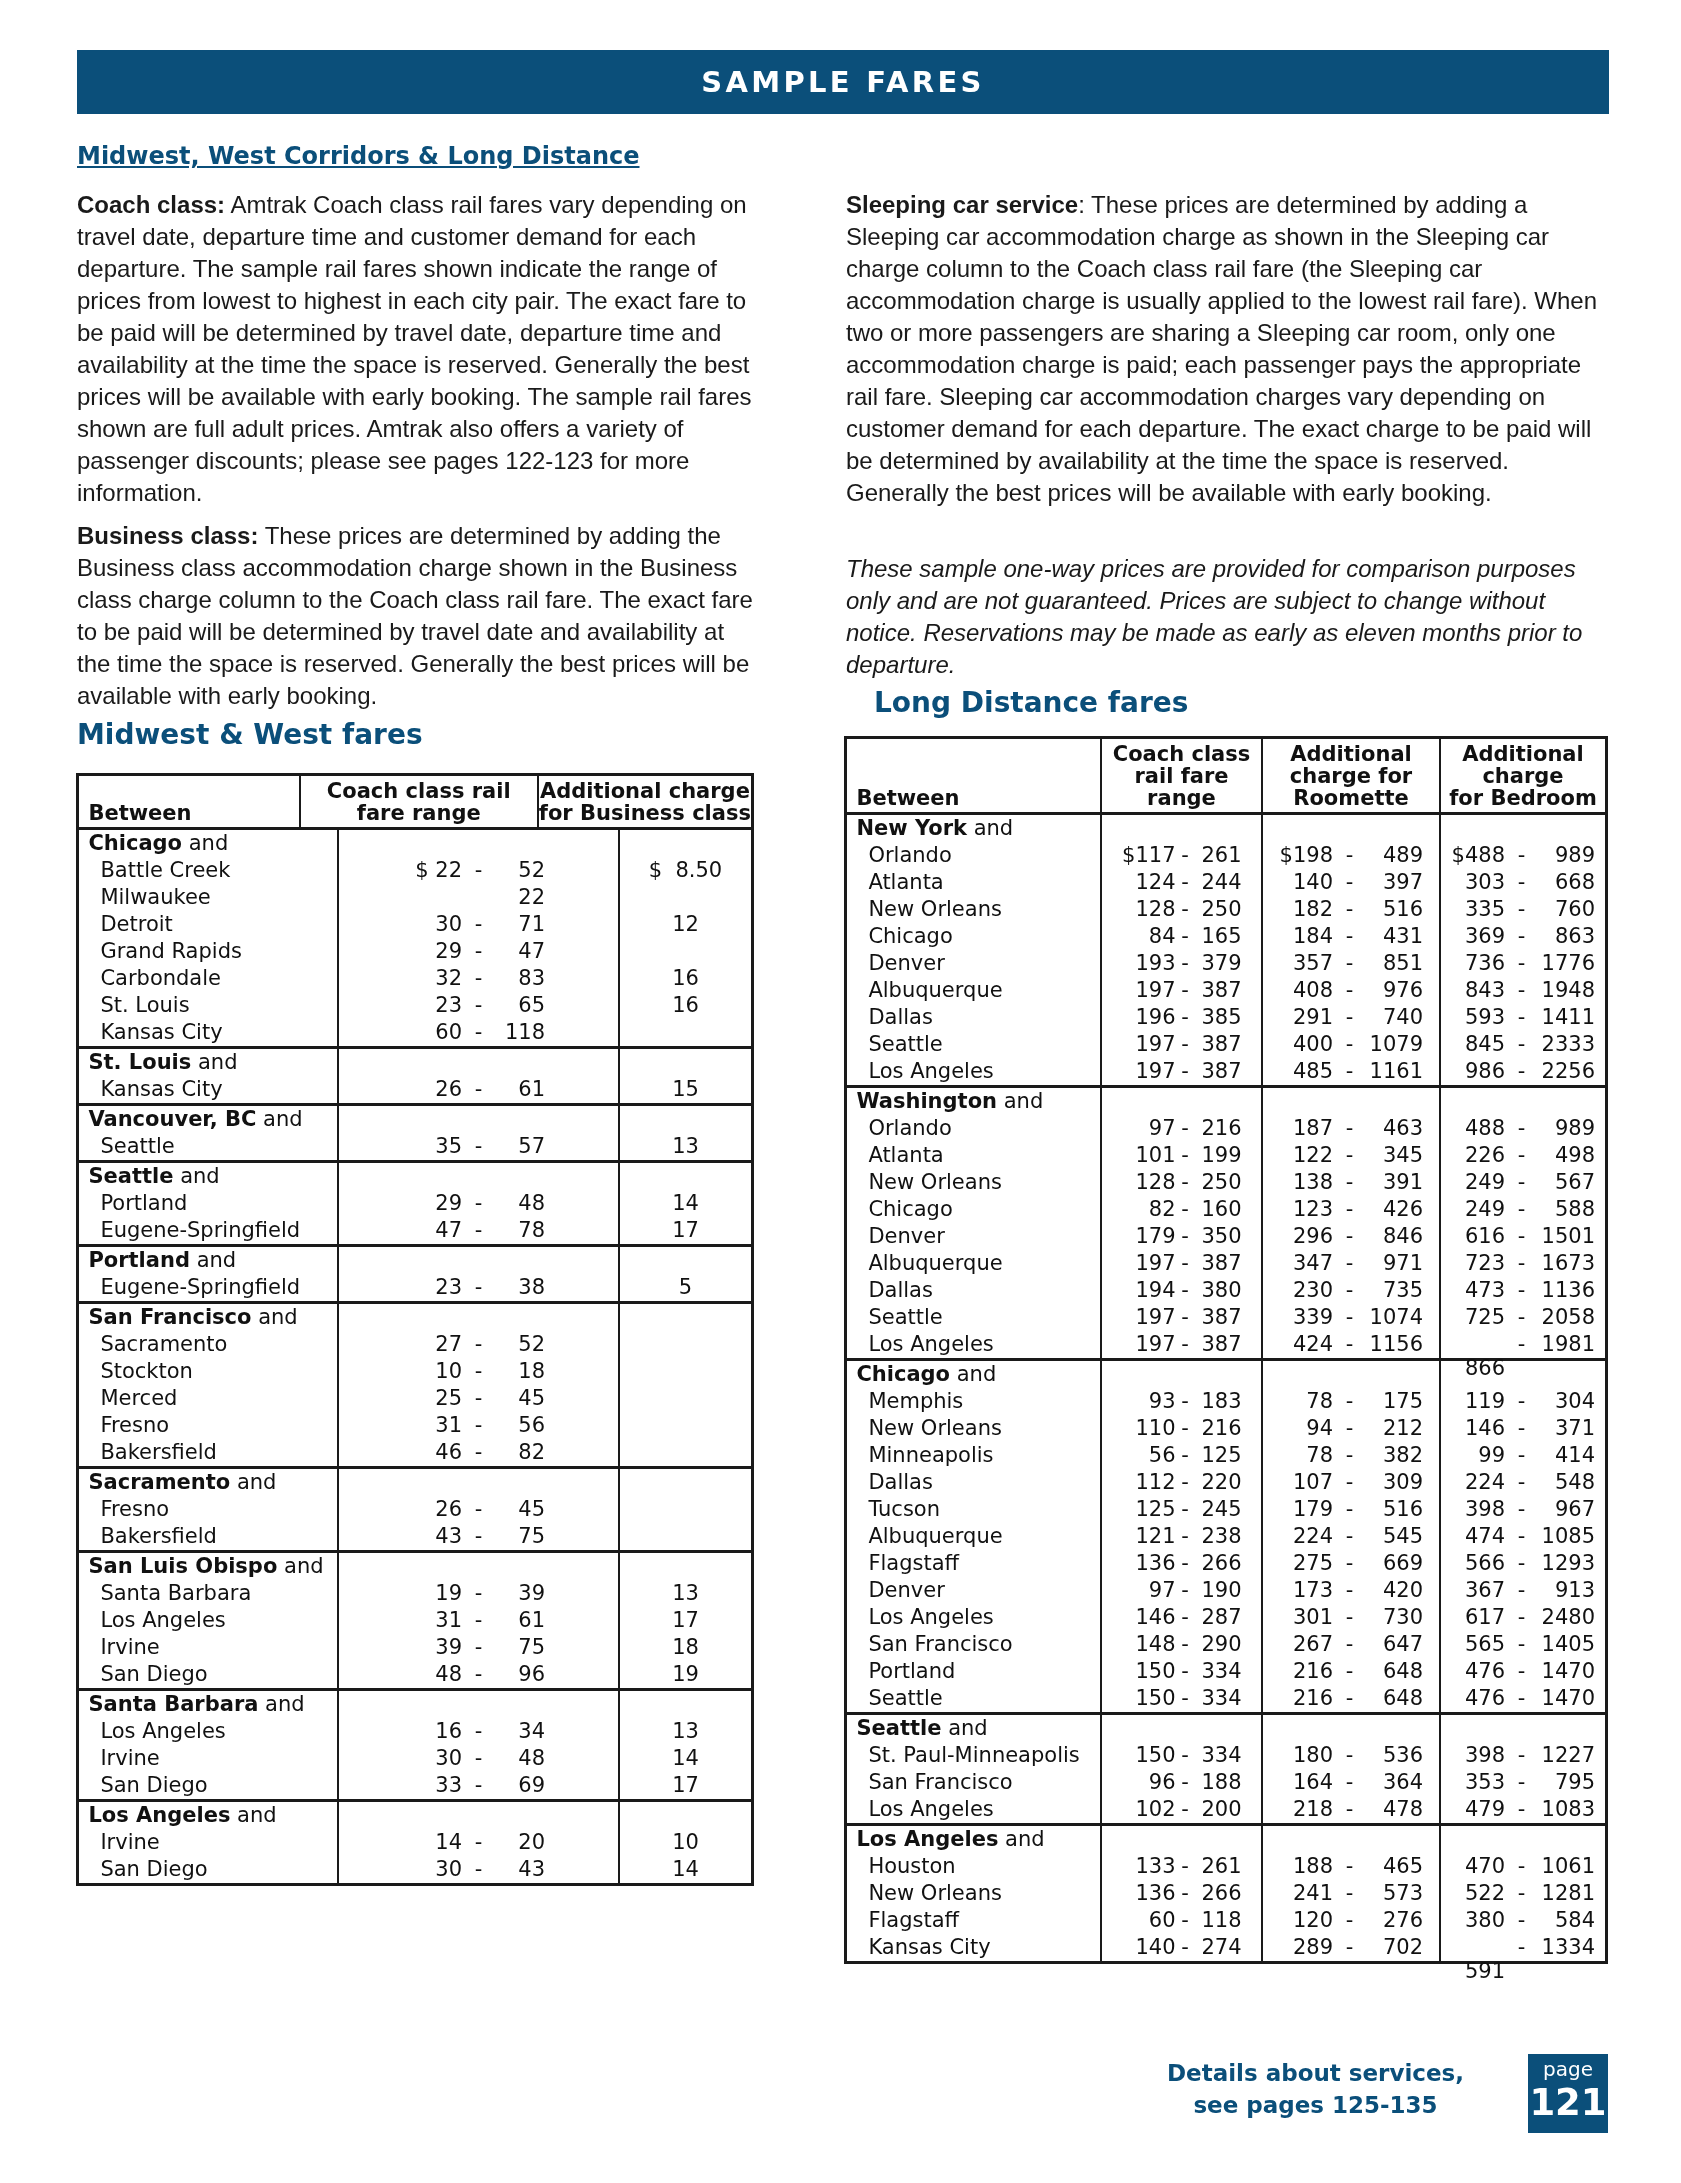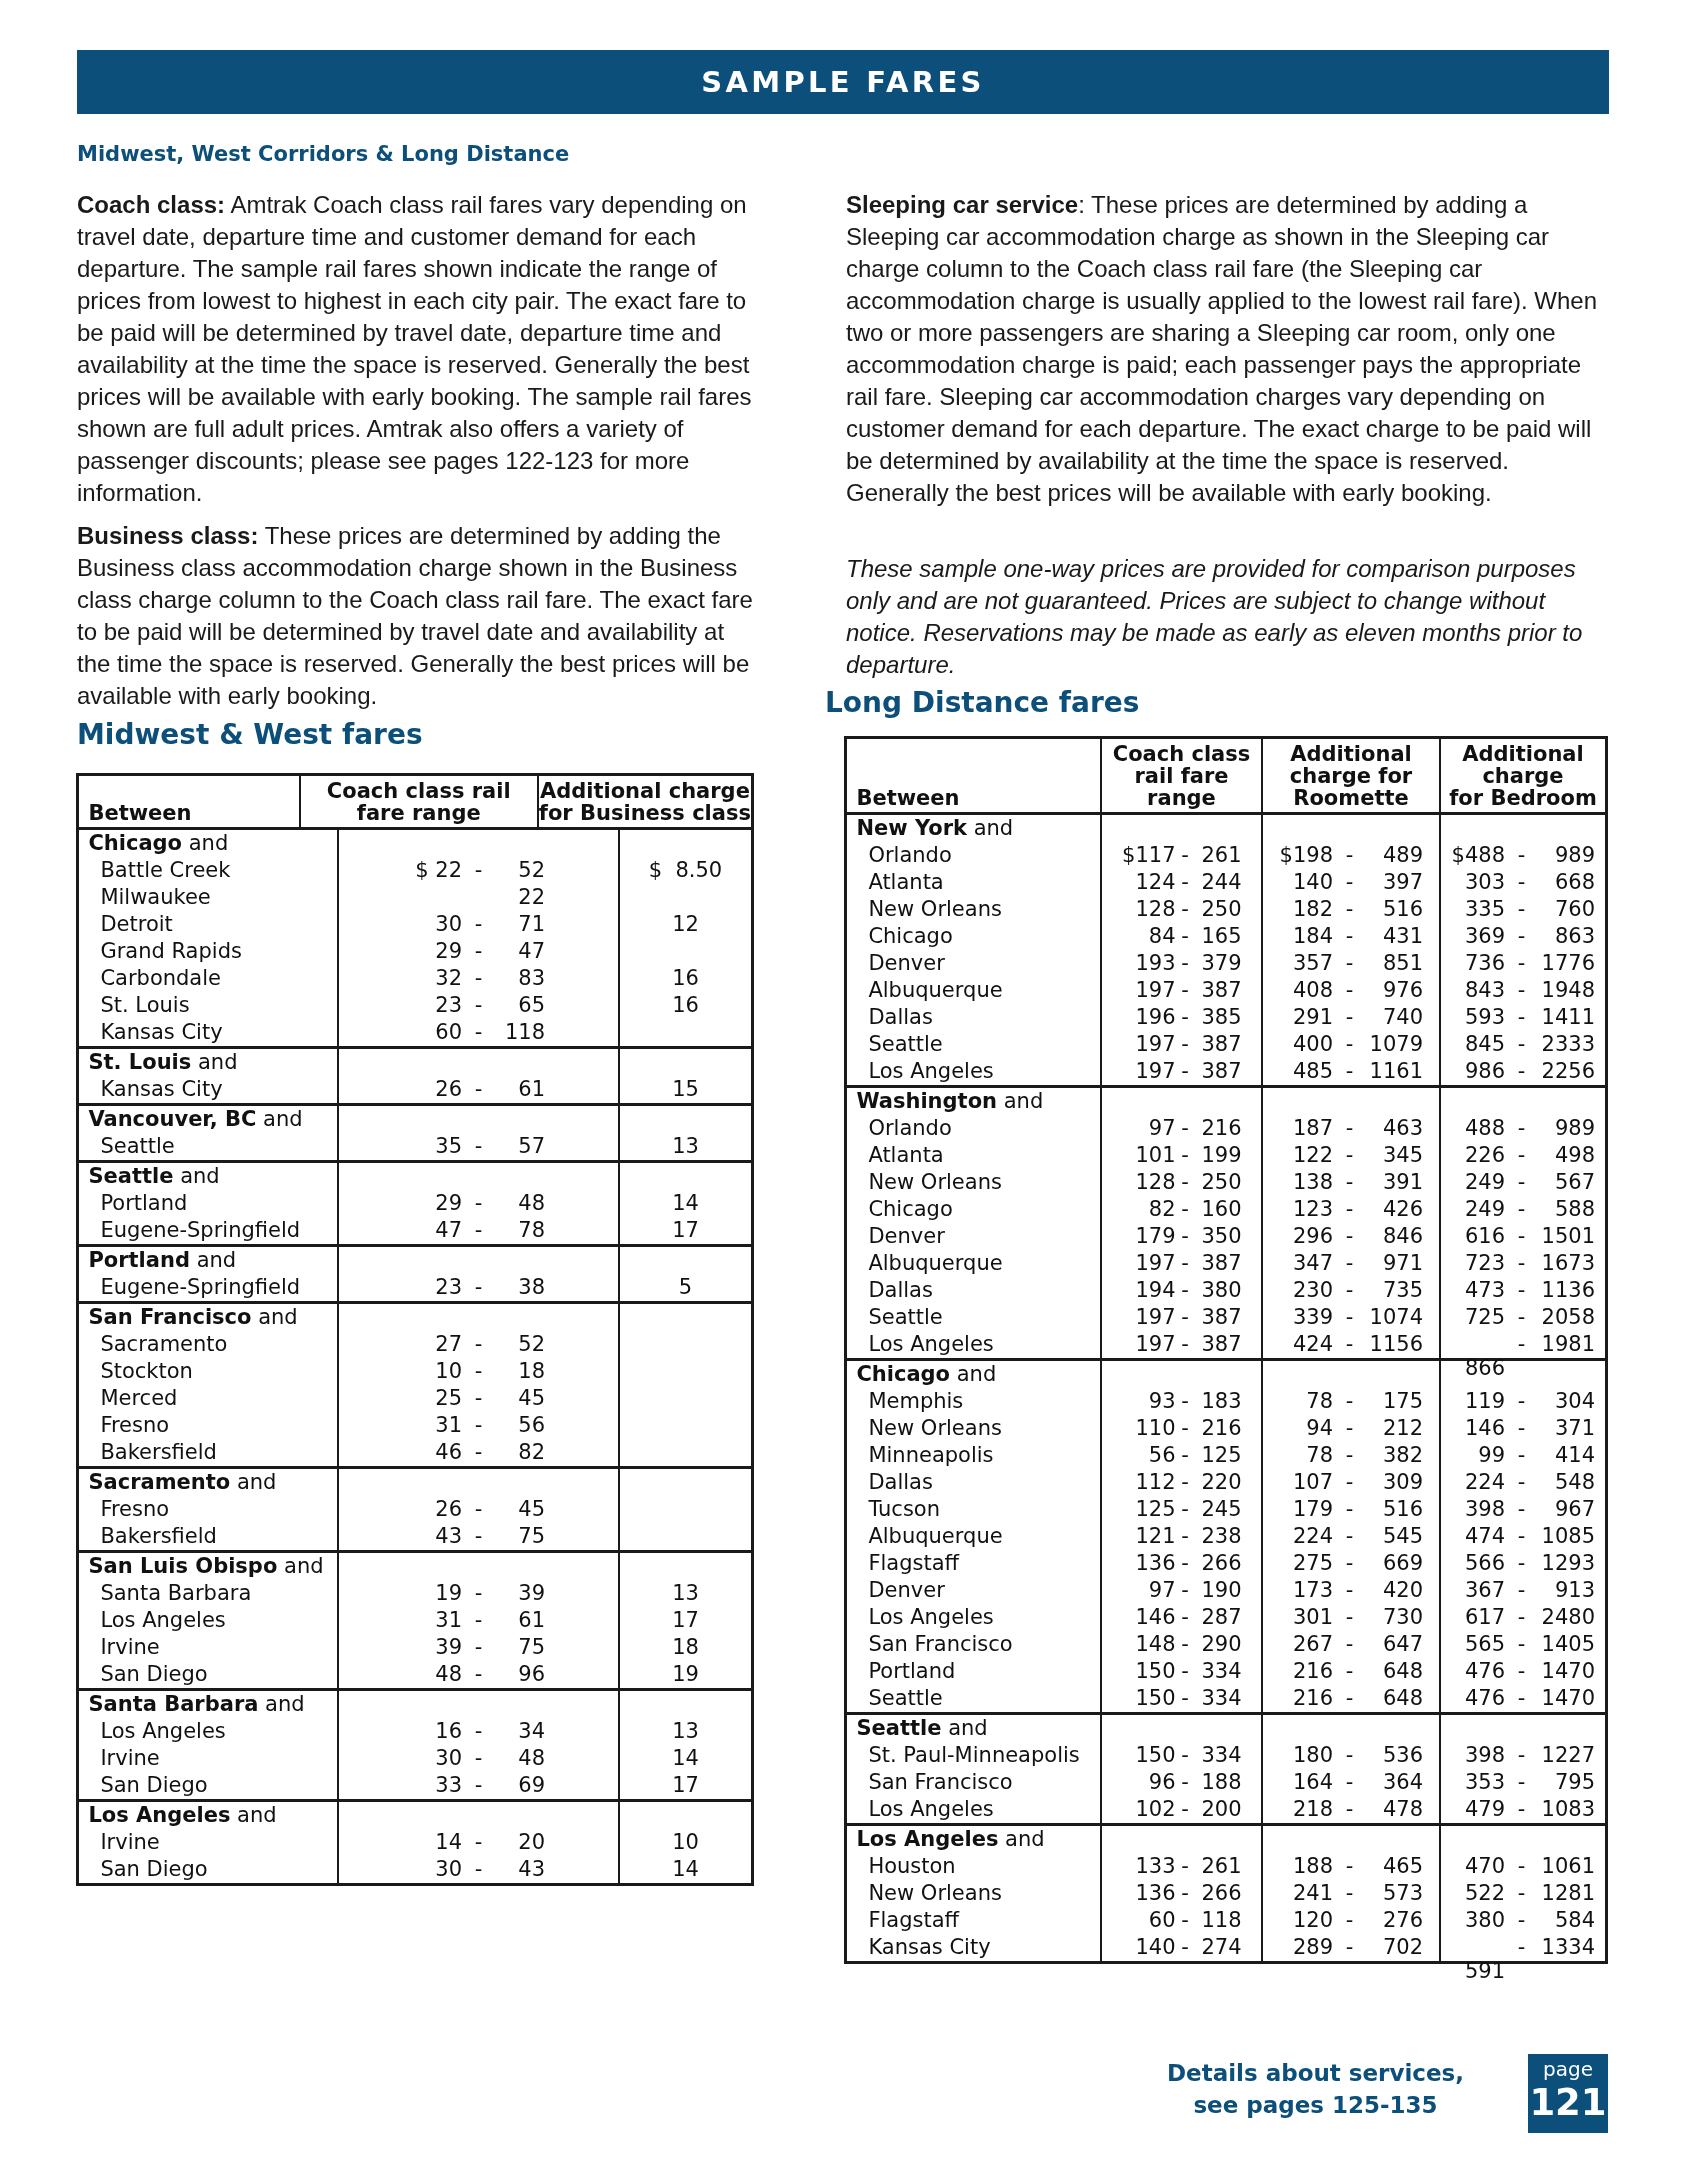--- a/index.html
+++ b/index.html
@@ -8,21 +8,21 @@
 
   .band {
     position: absolute; left: 77px; top: 50px; width: 1532px; height: 64px;
     background: #0b4f7a; color: #ffffff;
     display: flex; align-items: center; justify-content: center;
     font-family: "DejaVu Sans", sans-serif; font-weight: bold; font-size: 29px; letter-spacing: 3.3px;
   }
 
   .h-main {
     position: absolute; left: 77px; top: 142px;
-    font-family: "DejaVu Sans", sans-serif; font-weight: bold; font-size: 21px; color: #0b4f7a;
+    font-family: "DejaVu Sans", sans-serif; font-weight: bold; font-size: 24px; color: #0b4f7a; text-decoration: underline;
   }
   .h-sub {
     position: absolute; font-family: "DejaVu Sans", sans-serif; font-weight: bold; font-size: 28px; color: #0b4f7a;
   }
 
   .para {
     position: absolute; font-size: 24px; line-height: 32px; color: #1a1a1a;
   }
   .para b { font-weight: bold; }
   .para.italic { font-style: italic; }
@@ -81,21 +81,21 @@
 <p class="para" style="left:77px; top:520px; width:679px;">
   <b>Business class:</b><span> These prices are determined by adding the Business class accommodation charge shown in the Business class charge column to the Coach class rail fare. The exact fare to be paid will be determined by travel date and availability at the time the space is reserved. Generally the best prices will be available with early booking.</span>
 </p>
 
 <p class="para" style="left:846px; top:189px; width:766px;">
   <b>Sleeping car service</b><span>: These prices are determined by adding a Sleeping car accommodation charge as shown in the Sleeping car charge column to the Coach class rail fare (the Sleeping car accommodation charge is usually applied to the lowest rail fare). When two or more passengers are sharing a Sleeping car room, only one accommodation charge is paid; each passenger pays the appropriate rail fare. Sleeping car accommodation charges vary depending on customer demand for each departure. The exact charge to be paid will be determined by availability at the time the space is reserved. Generally the best prices will be available with early booking.</span>
 </p>
 <p class="para italic" style="left:846px; top:553px; width:766px;">These sample one-way prices are provided for comparison purposes only and are not guaranteed. Prices are subject to change without notice. Reservations may be made as early as eleven months prior to departure.</p>
 
 <div class="h-sub" style="left:77px; top:718px;">Midwest &amp; West fares</div>
-<div class="h-sub" style="left:825px; top:686px;">Long Distance fares</div>
+<div class="h-sub" style="left:874px; top:686px;">Long Distance fares</div>
 
 <div class="ftable" id="mw-table" style="left:76px; top:773px; width:678px;">
   <div class="thead" style="height:54px;">
     <div class="th left" style="width:258px; white-space:pre;">Between</div>
     <div class="th col-sep" style="width:281px; white-space:pre;">Coach class rail
 fare range</div>
     <div class="th col-sep" style="flex:1; white-space:pre;">Additional charge
 for Business class</div>
   </div>
   <div id="mw-body">

